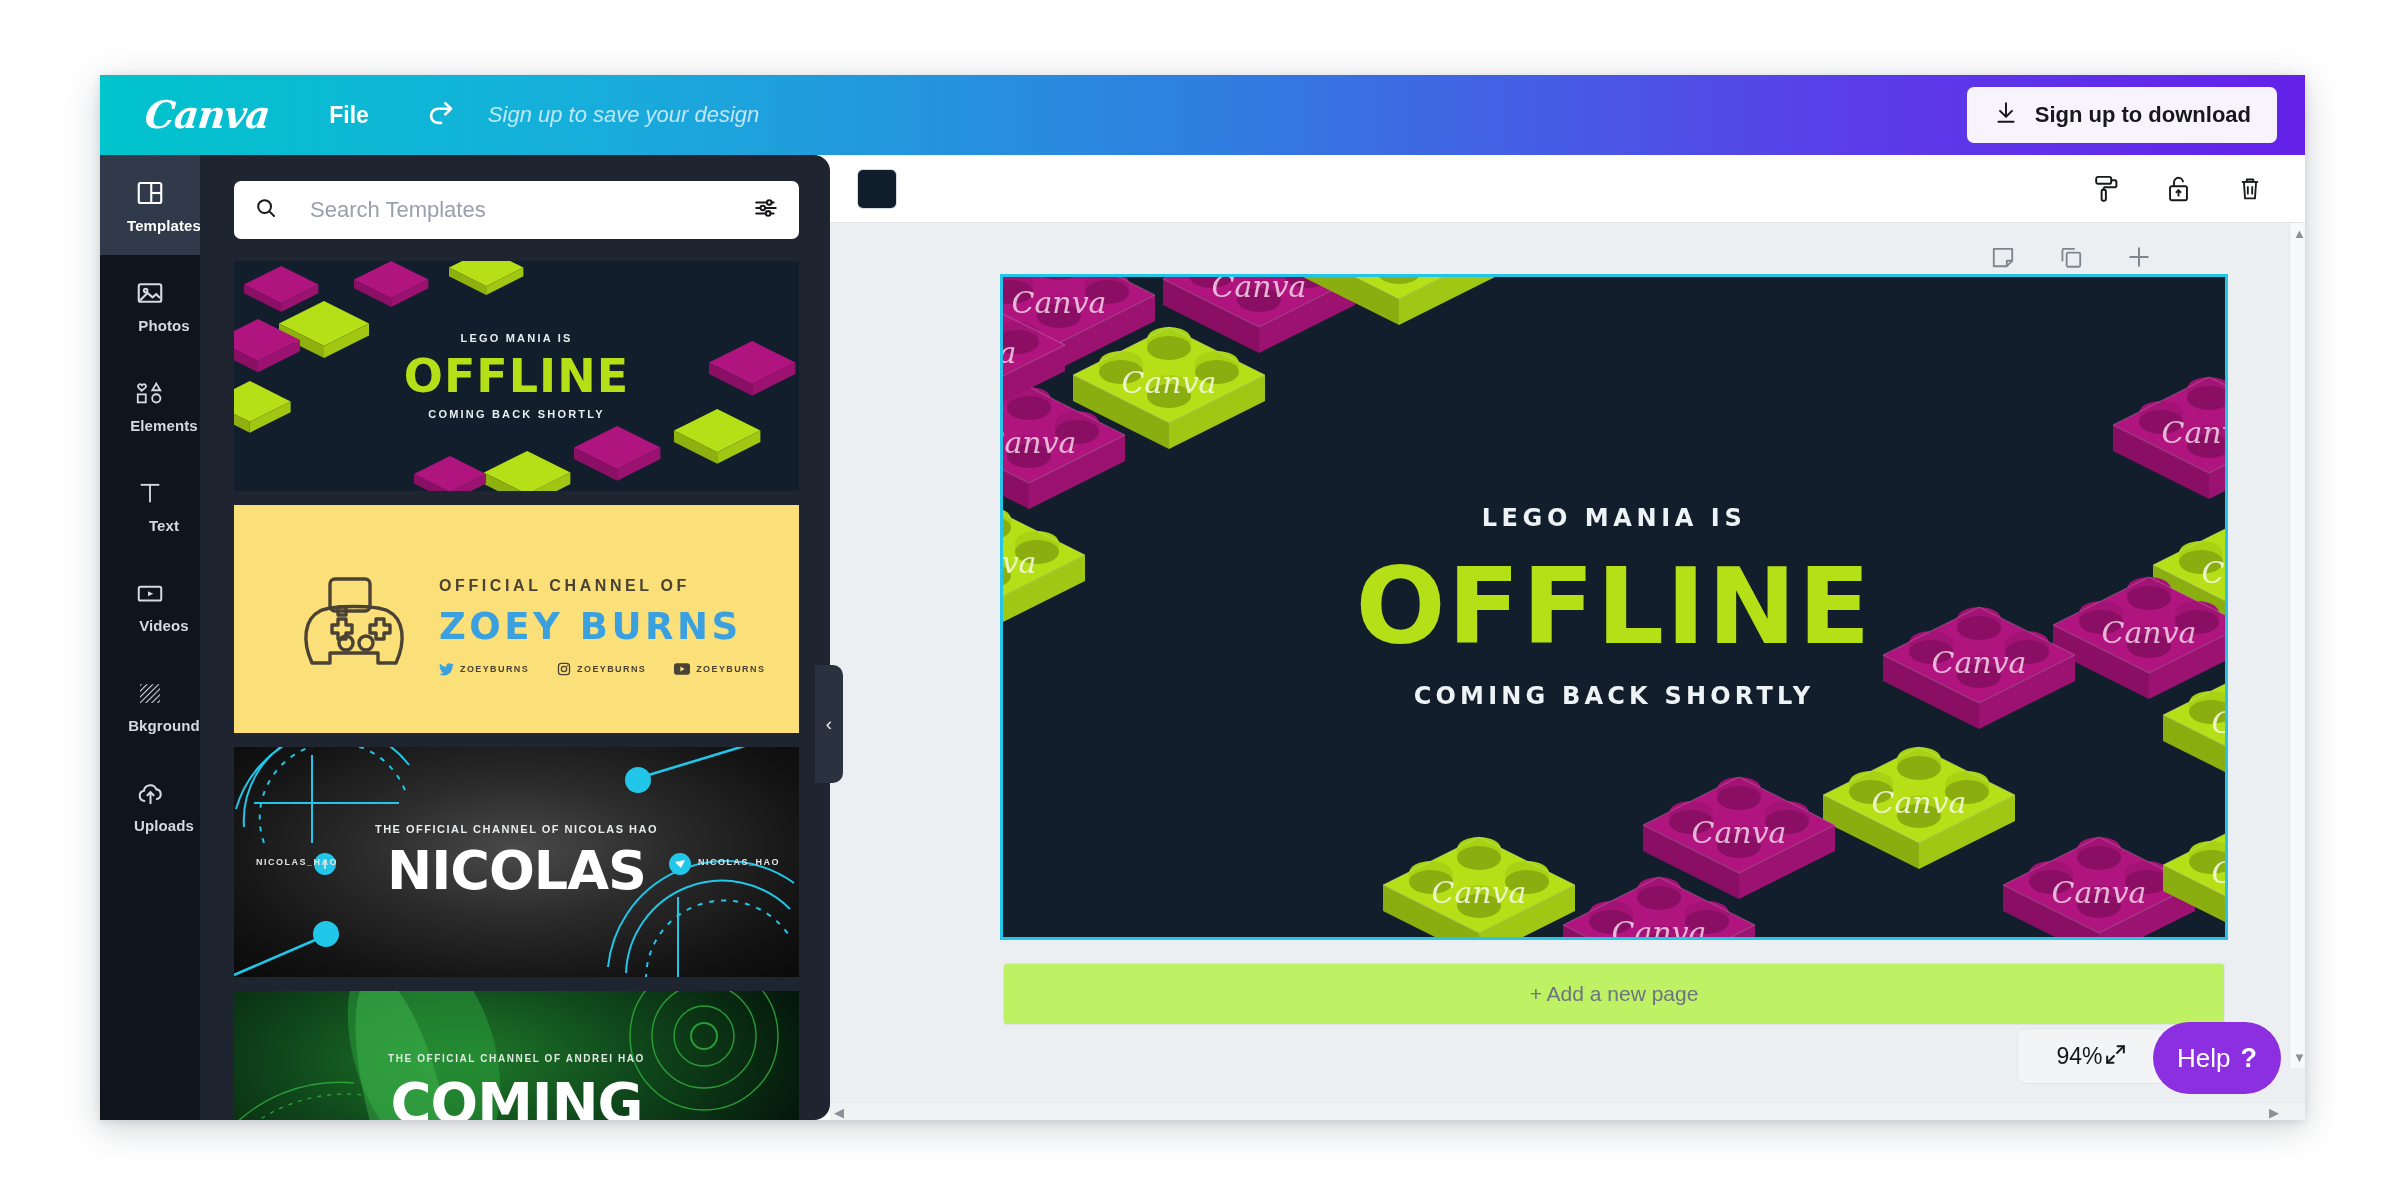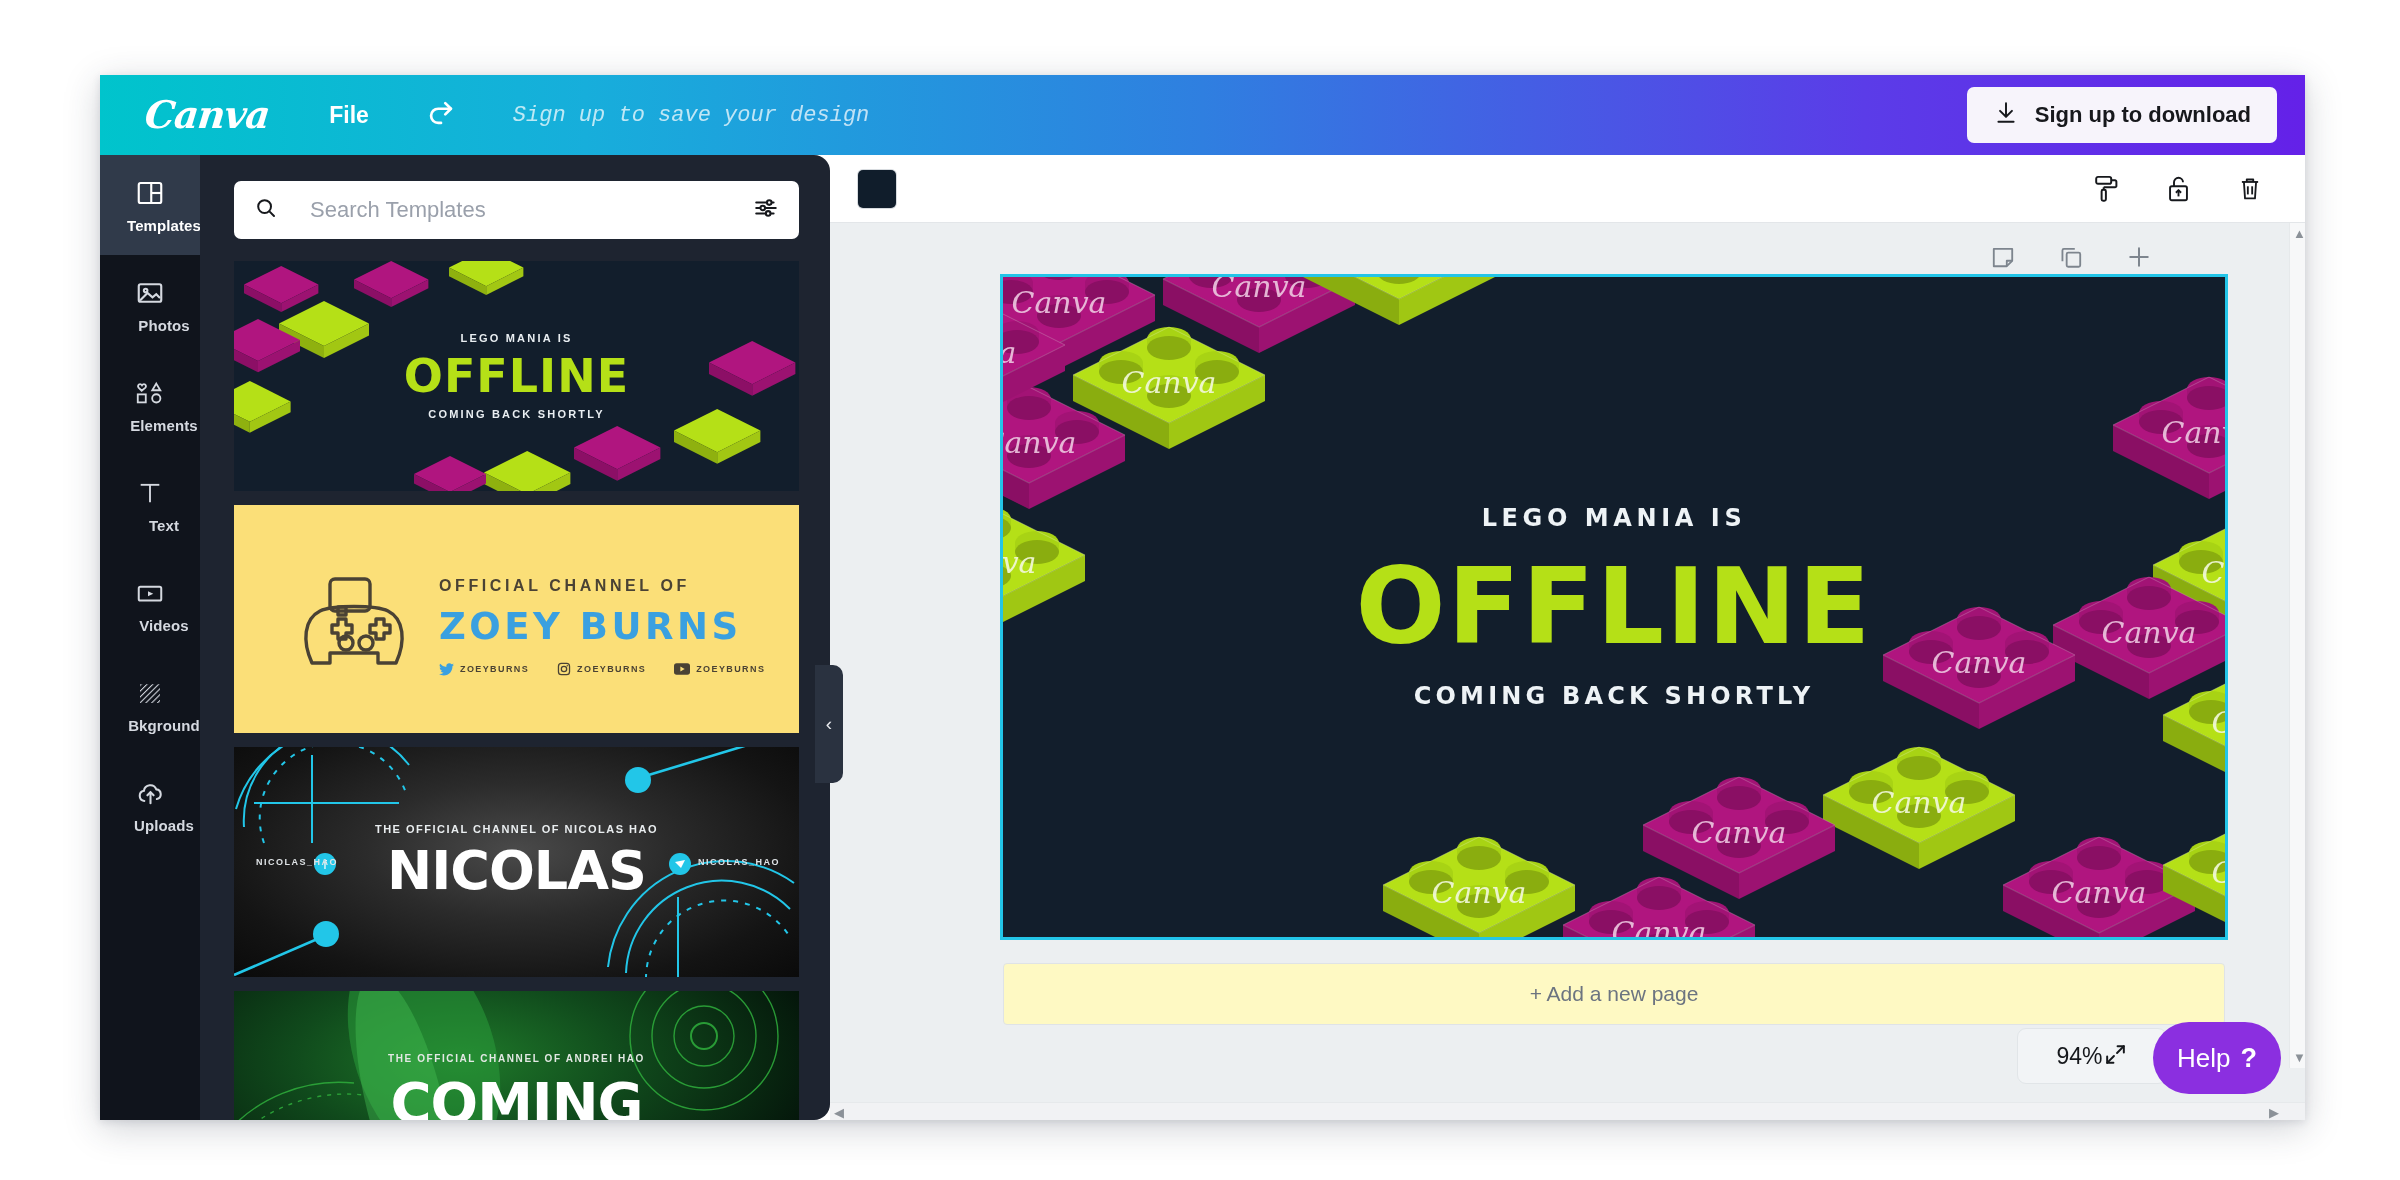--- a/index.html
+++ b/index.html
@@ -46,25 +46,25 @@
   #file-menu { margin-left: 60px; }
   #undo-btn {
     margin-left: 55px;
     font-size: 31px;
     font-weight: 400;
     color: #fff;
     line-height: 1;
     transform: scaleX(-1);
   }
   #save-hint {
-    margin-left: 55px;
+    margin-left: 30px;
     color: rgba(255,255,255,.72);
     font-size: 22px;
     font-style: italic;
-    font-family: Liberation Mono, monospace;
+    font-family: Liberation Sans, sans-serif;
   }
   #download-btn {
     position: absolute; right: 28px; top: 50%;
     transform: translateY(-50%);
     height: 56px;
     background: #f7f4fb;
     border-radius: 7px;
     display: flex; align-items: center;
     padding: 0 26px;
     gap: 16px;
@@ -230,21 +230,21 @@
     color:#eef3f6; font-size:24px; font-weight:700; letter-spacing:4.2px;
     font-family:"DejaVu Sans", sans-serif;
   }
 
   
   #add-page {
     position:absolute; left:173px; top:808px;
     width:1222px; height:62px;
     border:1px solid #dfe3e6;
     border-radius:4px;
-    background:#fef9c3;
+    background:#bef264;
     display:flex; align-items:center; justify-content:center;
     color:#6c7480; font-size:21px; cursor:pointer;
   }
 
   
   #zoom-pill {
     position:absolute; right:138px; bottom:36px;
     height:56px; min-width:150px;
     background:#f2f4f6;
     border:1px solid #e1e5e8;

